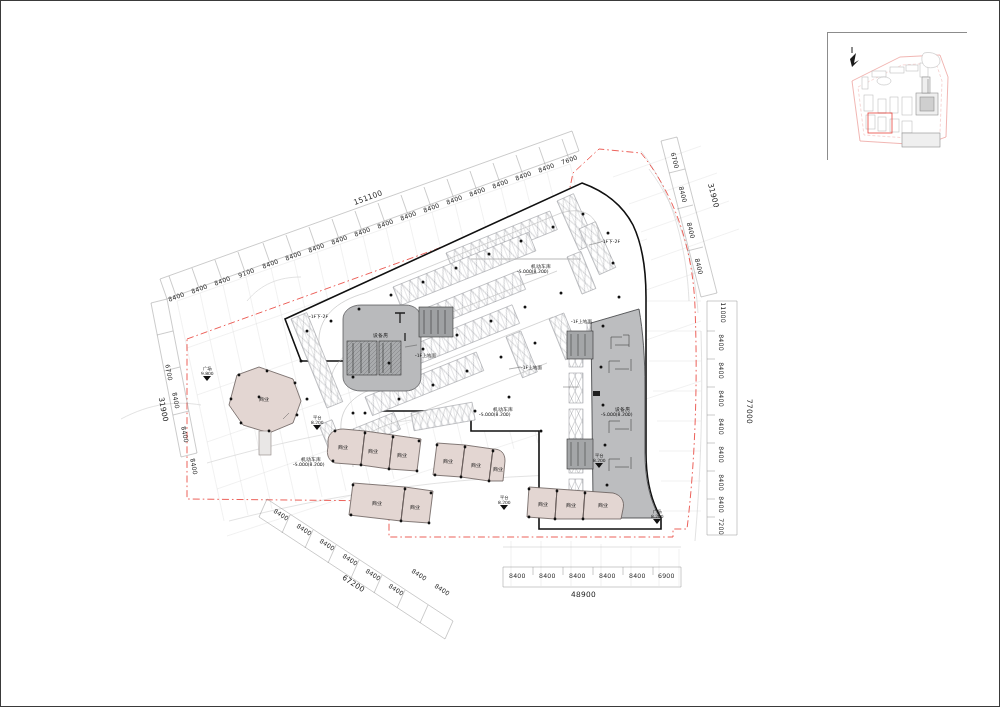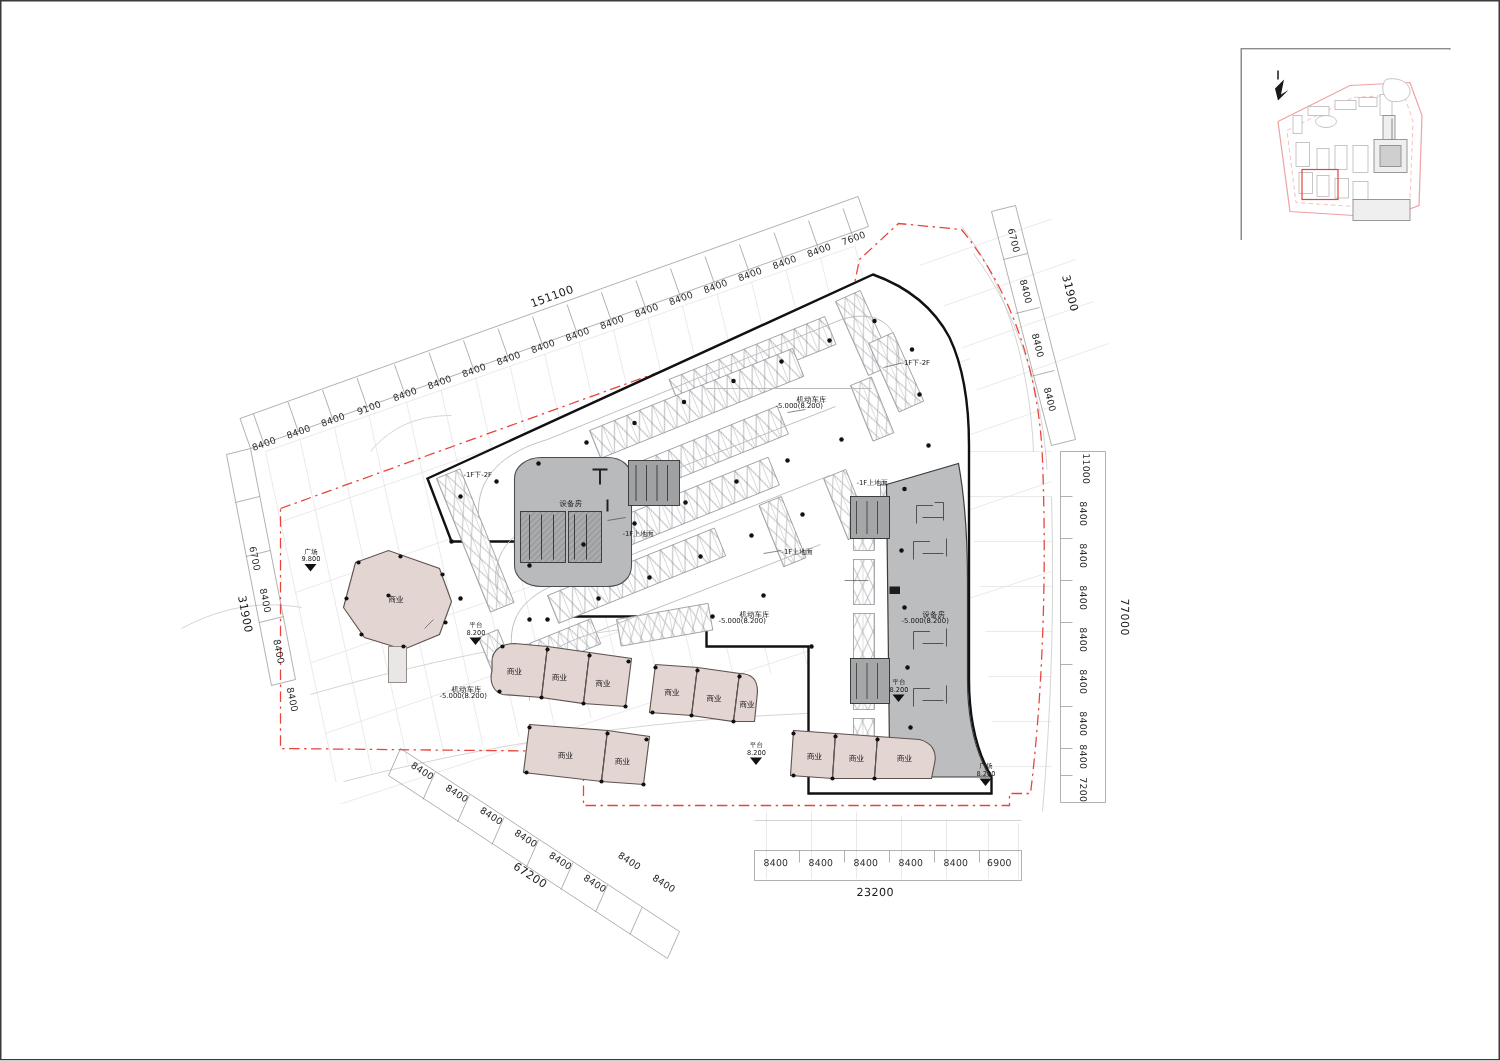--- a/index.html
+++ b/index.html
@@ -444,21 +444,21 @@
   <div class="lbl dim" style="left:712px;top:500px;transform:rotate(90deg);">8400</div>
   <div class="lbl dim" style="left:712px;top:522px;transform:rotate(90deg);">7200</div>
   <div class="lbl dimbig" style="left:736px;top:406px;transform:rotate(90deg);">77000</div>
 
   <div class="lbl dim" style="left:508px;top:571px;">8400</div>
   <div class="lbl dim" style="left:538px;top:571px;">8400</div>
   <div class="lbl dim" style="left:568px;top:571px;">8400</div>
   <div class="lbl dim" style="left:598px;top:571px;">8400</div>
   <div class="lbl dim" style="left:628px;top:571px;">8400</div>
   <div class="lbl dim" style="left:657px;top:571px;">6900</div>
-  <div class="lbl dimbig" style="left:570px;top:589px;">23200</div>
+  <div class="lbl dimbig" style="left:570px;top:589px;">48900</div>
 
   <div class="lbl dim" style="left:272px;top:510px;transform:rotate(33deg);">8400</div>
   <div class="lbl dim" style="left:295px;top:525px;transform:rotate(33deg);">8400</div>
   <div class="lbl dim" style="left:318px;top:540px;transform:rotate(33deg);">8400</div>
   <div class="lbl dim" style="left:341px;top:555px;transform:rotate(33deg);">8400</div>
   <div class="lbl dim" style="left:364px;top:570px;transform:rotate(33deg);">8400</div>
   <div class="lbl dim" style="left:387px;top:585px;transform:rotate(33deg);">8400</div>
   <div class="lbl dim" style="left:410px;top:570px;transform:rotate(33deg);">8400</div>
   <div class="lbl dim" style="left:433px;top:585px;transform:rotate(33deg);">8400</div>
   <div class="lbl dimbig" style="left:340px;top:578px;transform:rotate(33deg);">67200</div>

